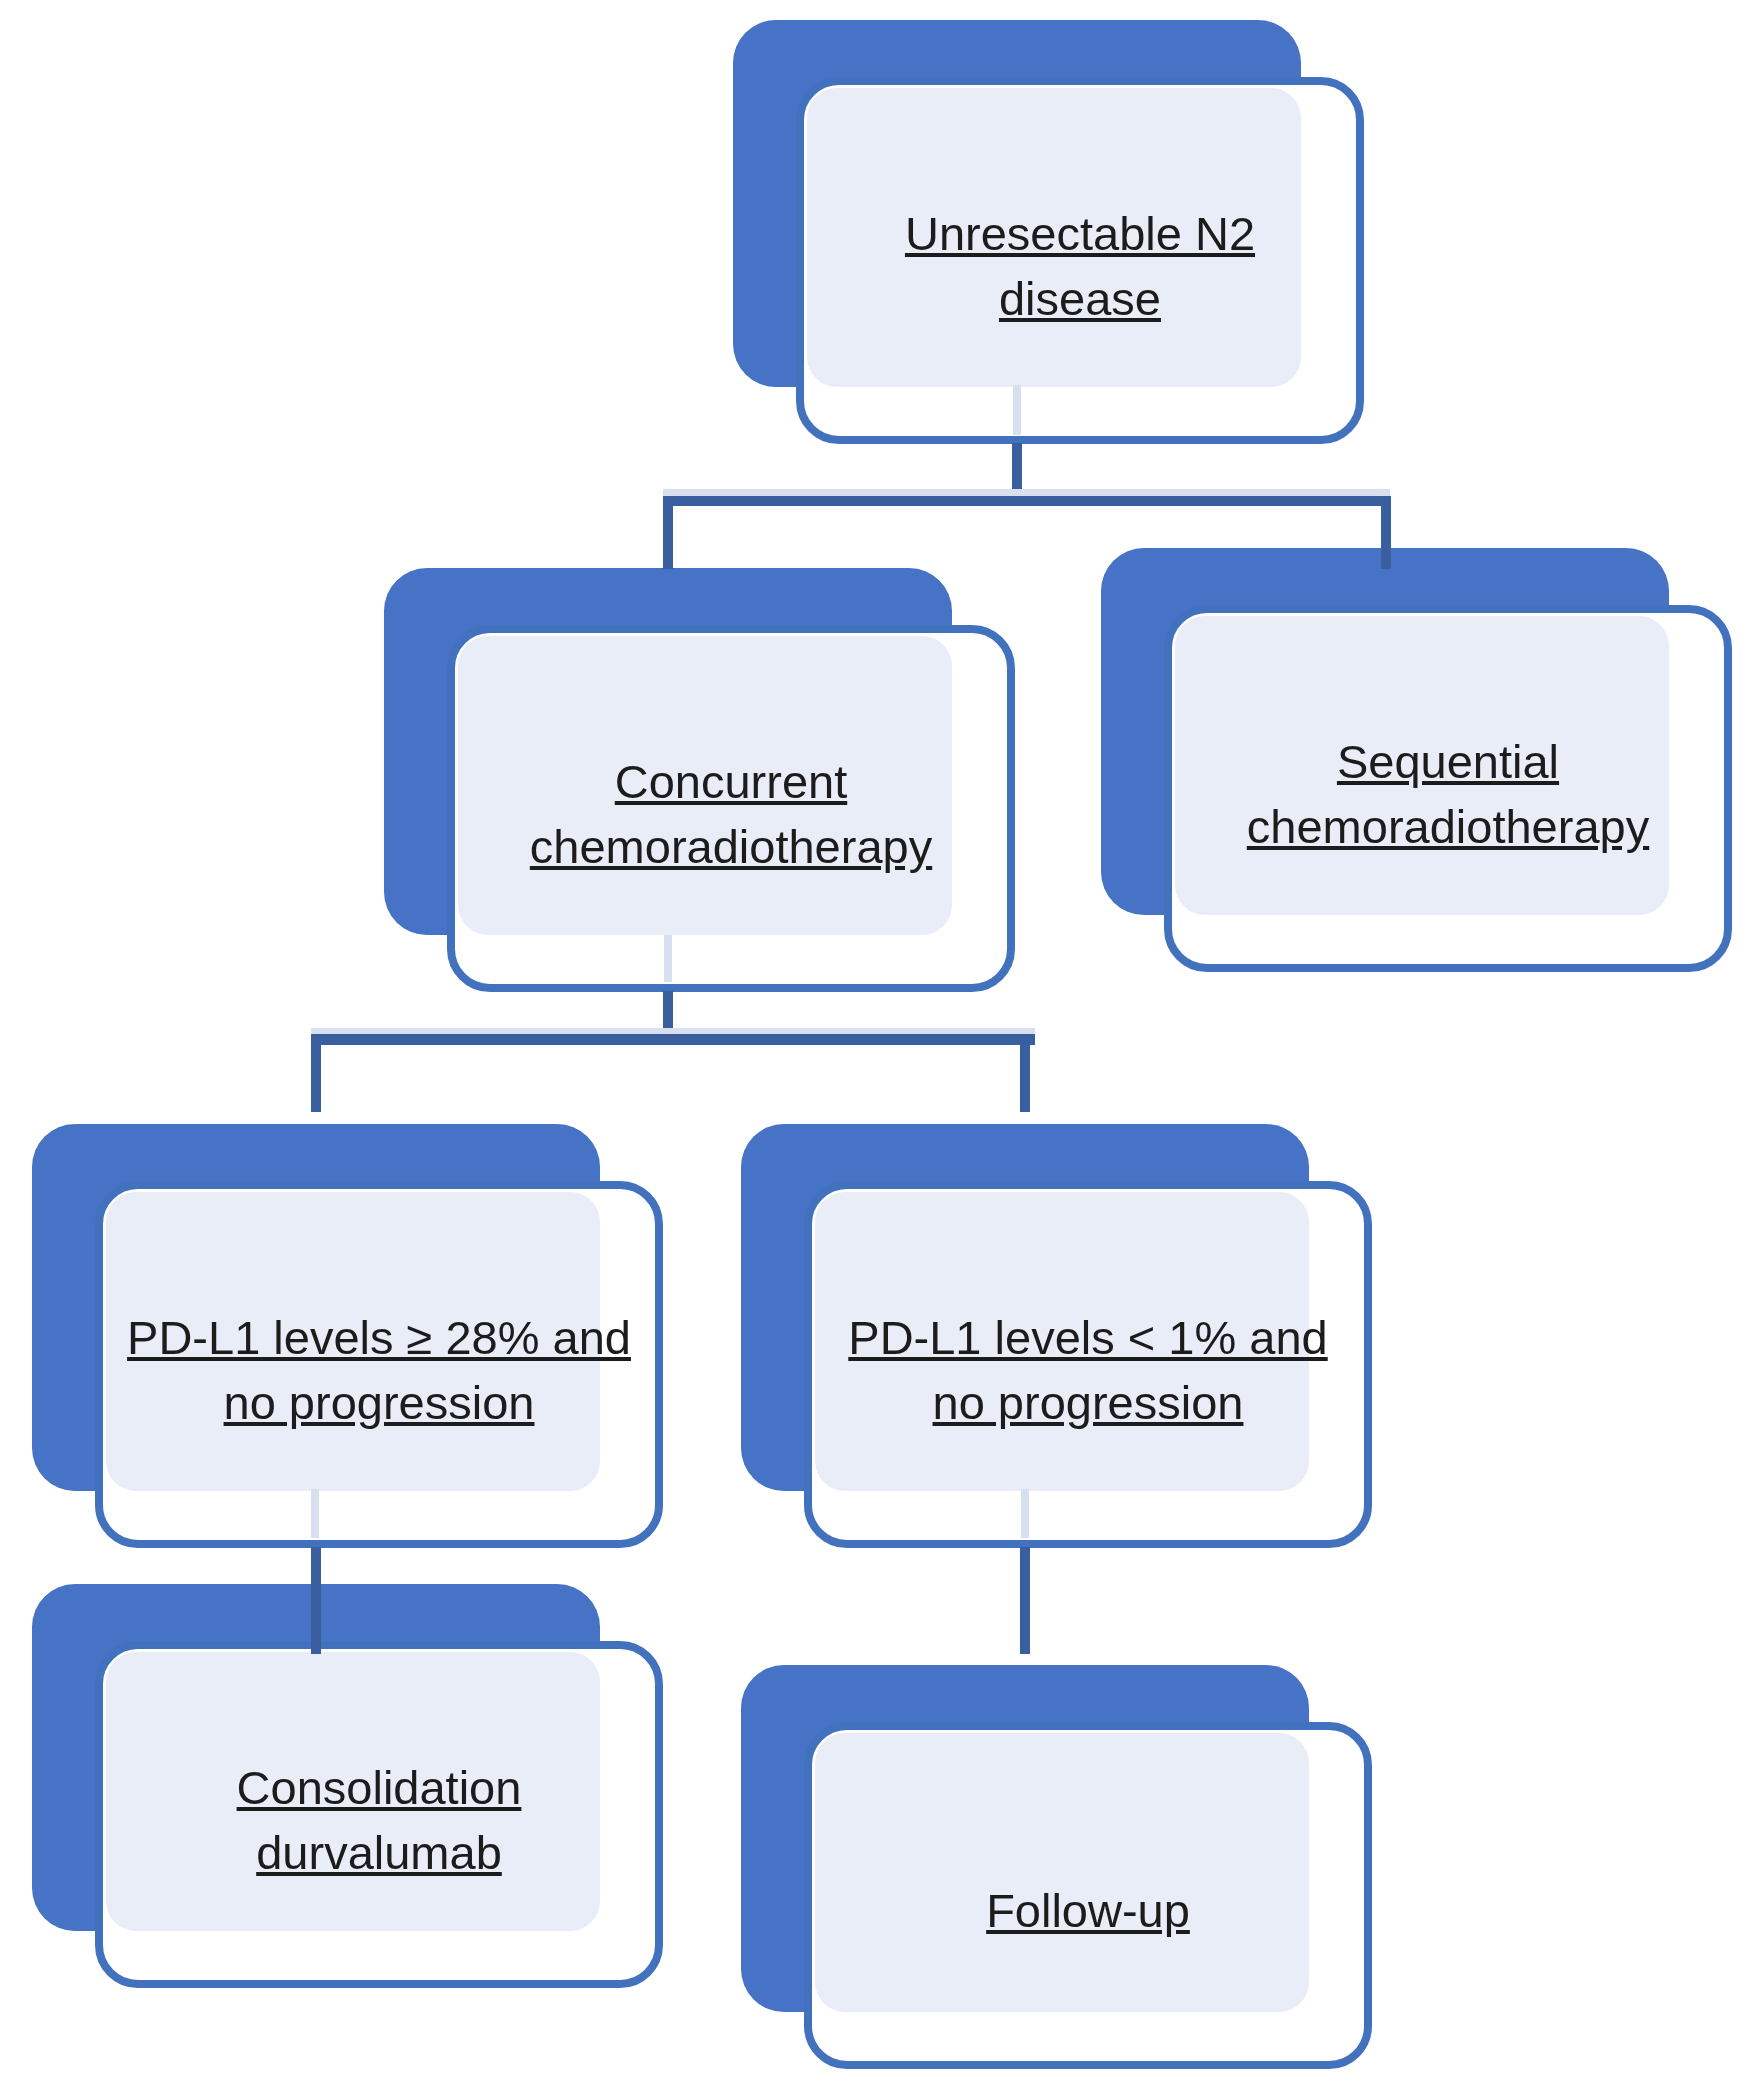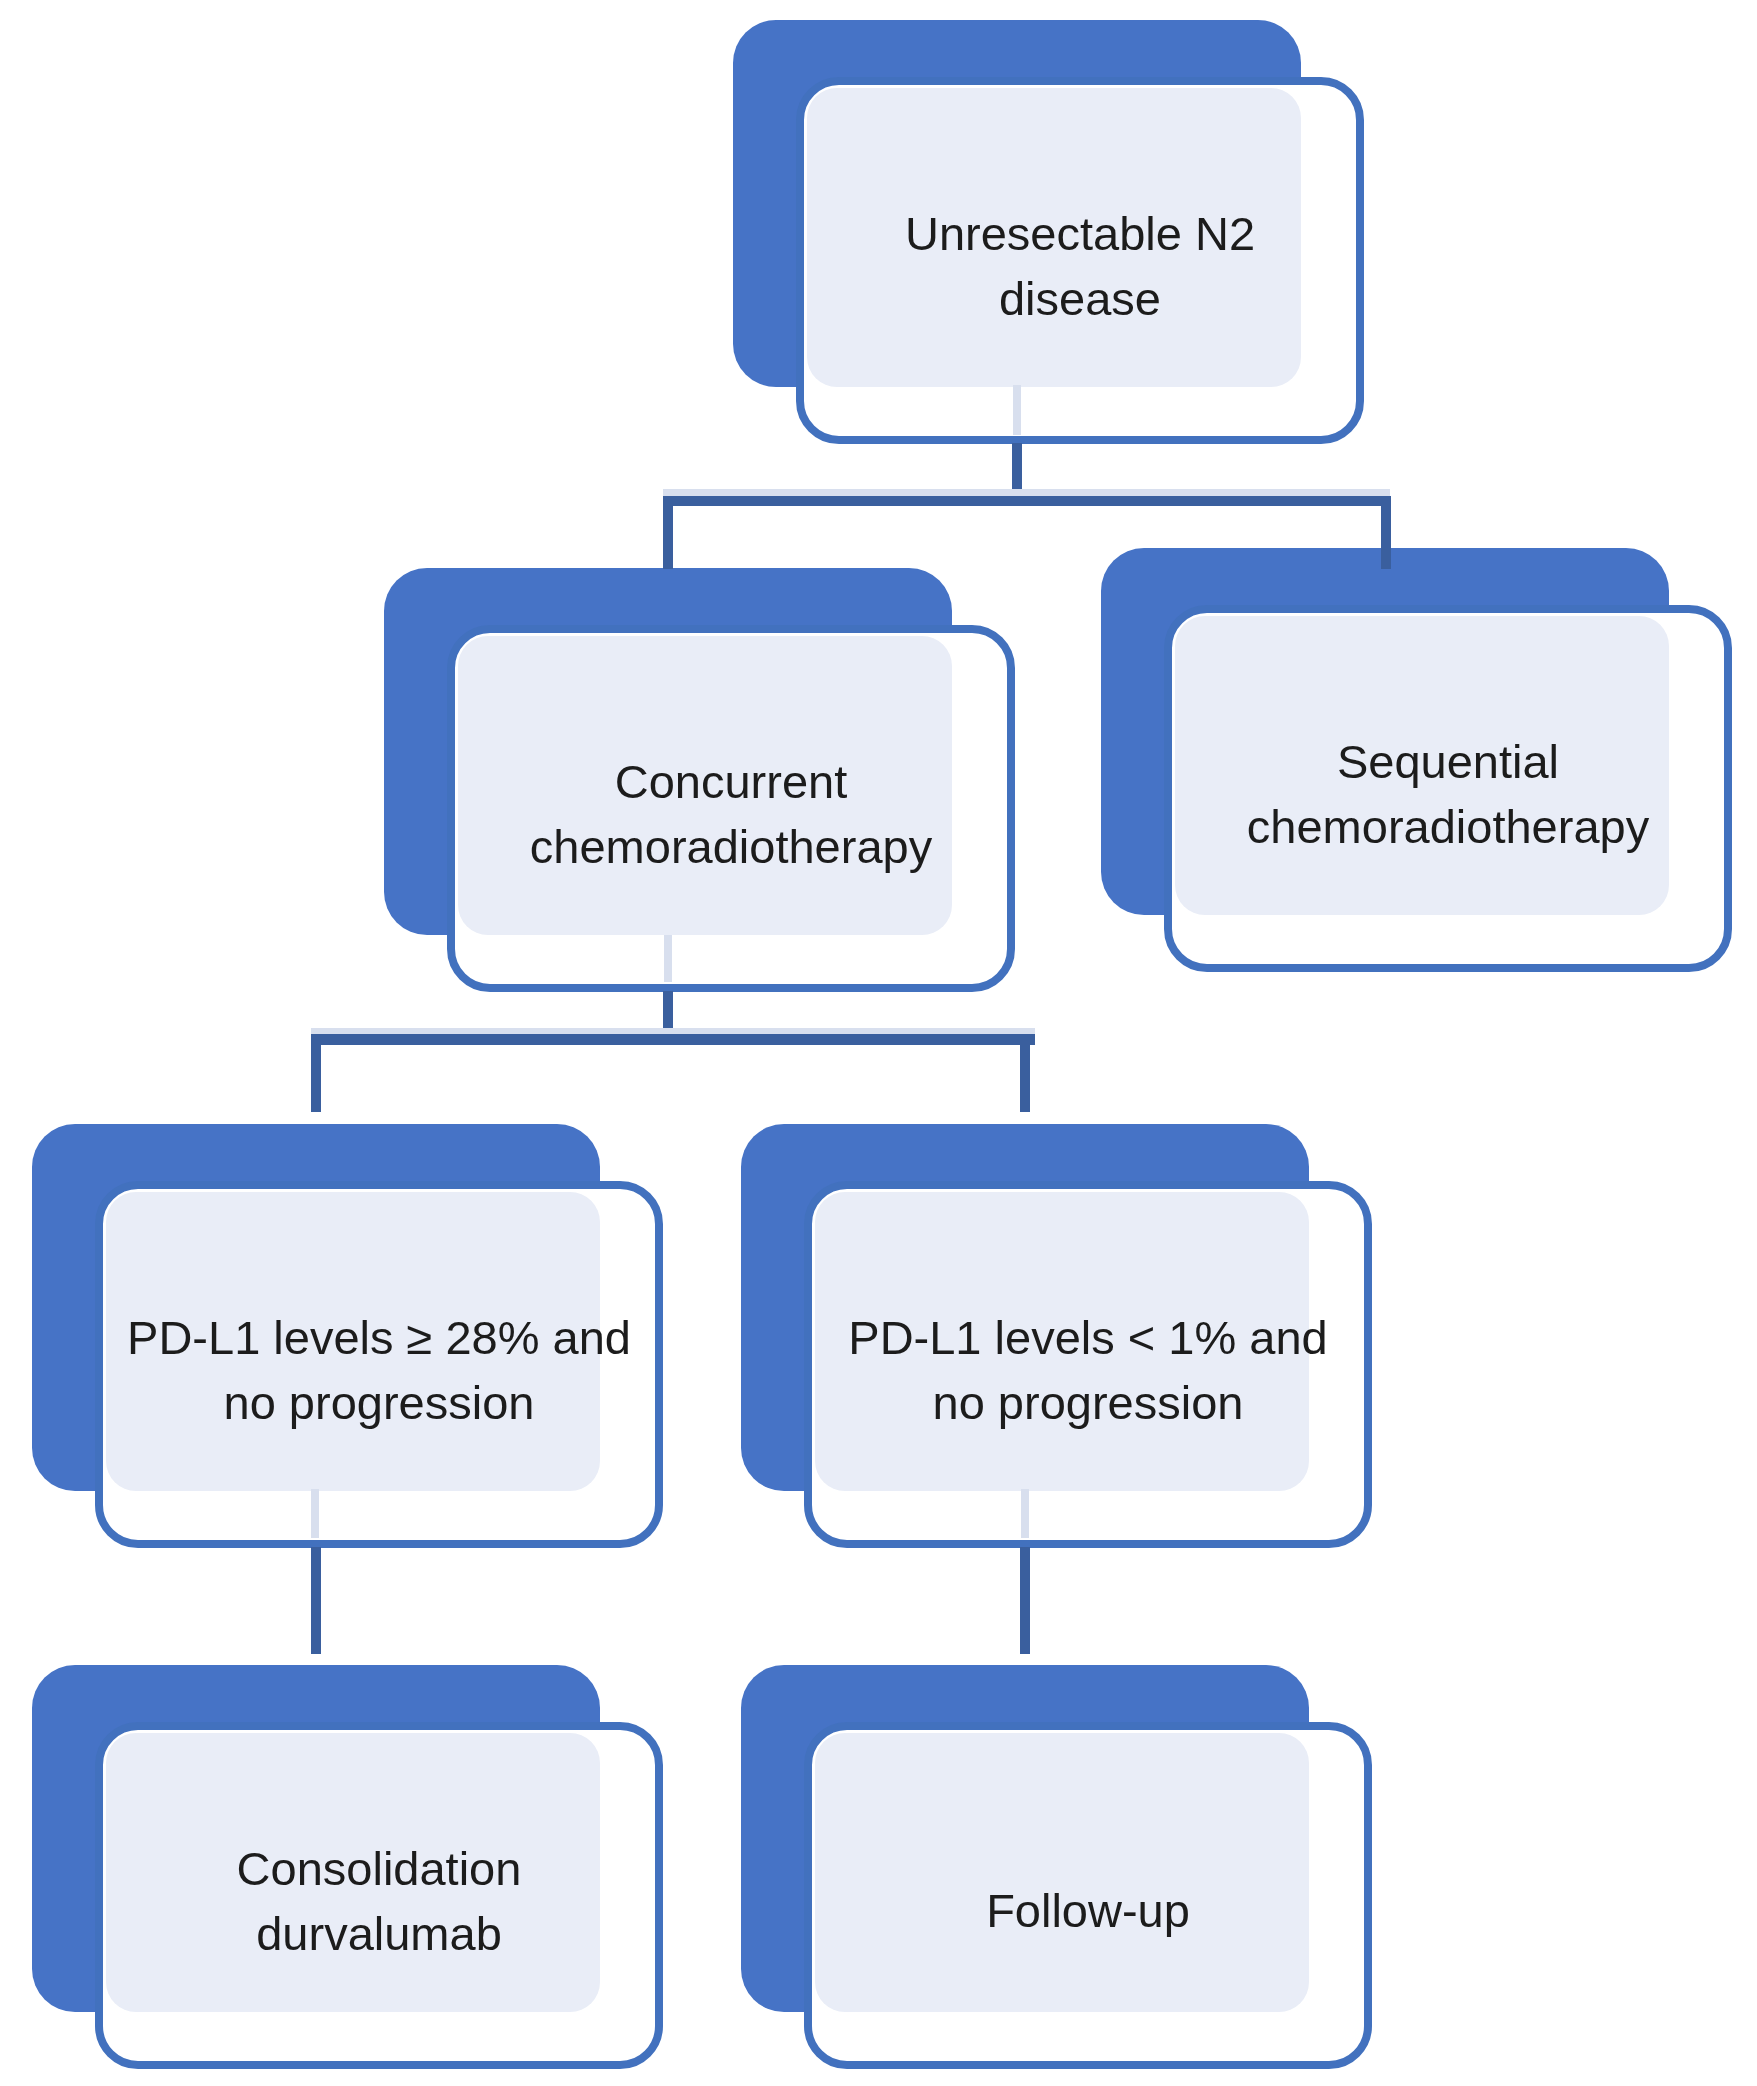--- a/index.html
+++ b/index.html
@@ -38,20 +38,21 @@
     display: flex;
     align-items: center;
     justify-content: center;
     text-align: center;
     white-space: pre;
     font-size: 47px;
     line-height: 65px;
     color: var(--text);
     padding-top: 11px;
     box-sizing: border-box;
+    text-decoration: underline;
   }
   .seg  { position: absolute; background: var(--connector); }
   .segl { position: absolute; background: var(--connector-light); }
 </style>
 </head>
 <body style="--shape-fill: #4673C6; --shape-border: #4271BE; --panel-fill: #E9EDF7; --connector: #3A5F9E; --connector-light: #D8DFEE; --text: #1C1C1C; --background: #FFFFFF;">
 
 <div class="canvas">
 
   <div class="node" style="left:733px; top:20px; width:631px; height:423px;">
@@ -87,21 +88,21 @@
   </div>
 
   <div class="node" style="left:741px; top:1124px; width:631px; height:423px;">
     <div class="back" style="left:0; top:0; width:568px; height:367px;"></div>
     <div class="front" style="left:63px; top:57px; width:568px; height:367px;"></div>
     <div class="panel" style="left:74px; top:68px; width:494px; height:299px;"></div>
     <div class="label" style="left:63px; top:57px; width:568px; height:367px;">PD-L1 levels &lt; 1% and
 no progression</div>
   </div>
 
-  <div class="node" style="left:32px; top:1665px; width:631px; height:404px;">
+  <div class="node" style="left:32px; top:1584px; width:631px; height:404px;">
     <div class="back" style="left:0; top:0; width:568px; height:347px;"></div>
     <div class="front" style="left:63px; top:57px; width:568px; height:347px;"></div>
     <div class="panel" style="left:74px; top:68px; width:494px; height:279px;"></div>
     <div class="label" style="left:63px; top:57px; width:568px; height:347px;">Consolidation
 durvalumab</div>
   </div>
 
   <div class="node" style="left:741px; top:1665px; width:631px; height:404px;">
     <div class="back" style="left:0; top:0; width:568px; height:347px;"></div>
     <div class="front" style="left:63px; top:57px; width:568px; height:347px;"></div>

